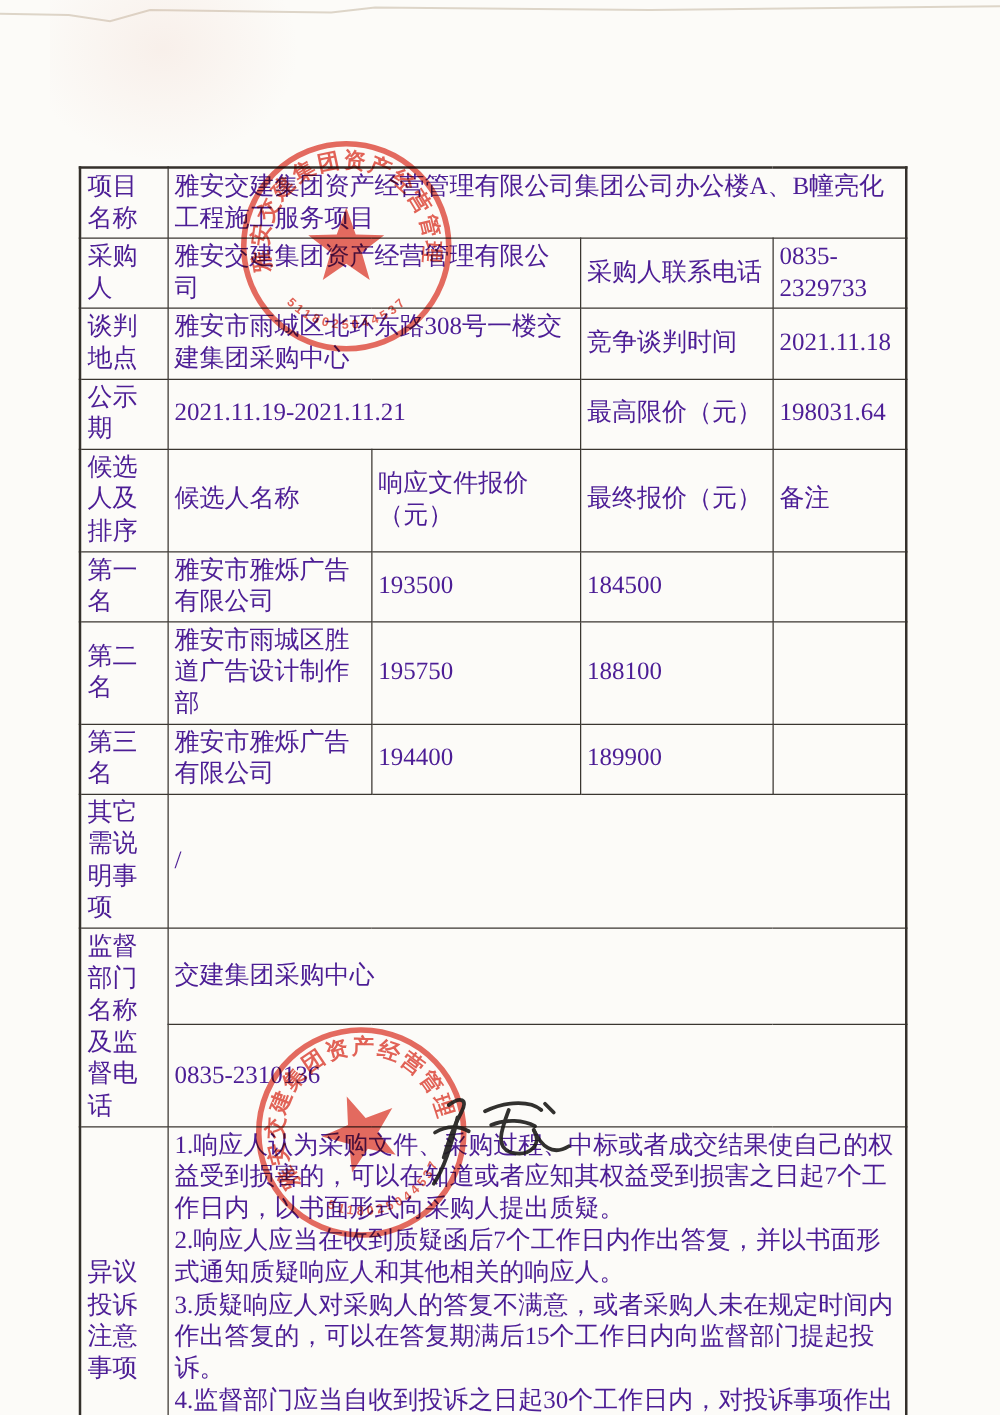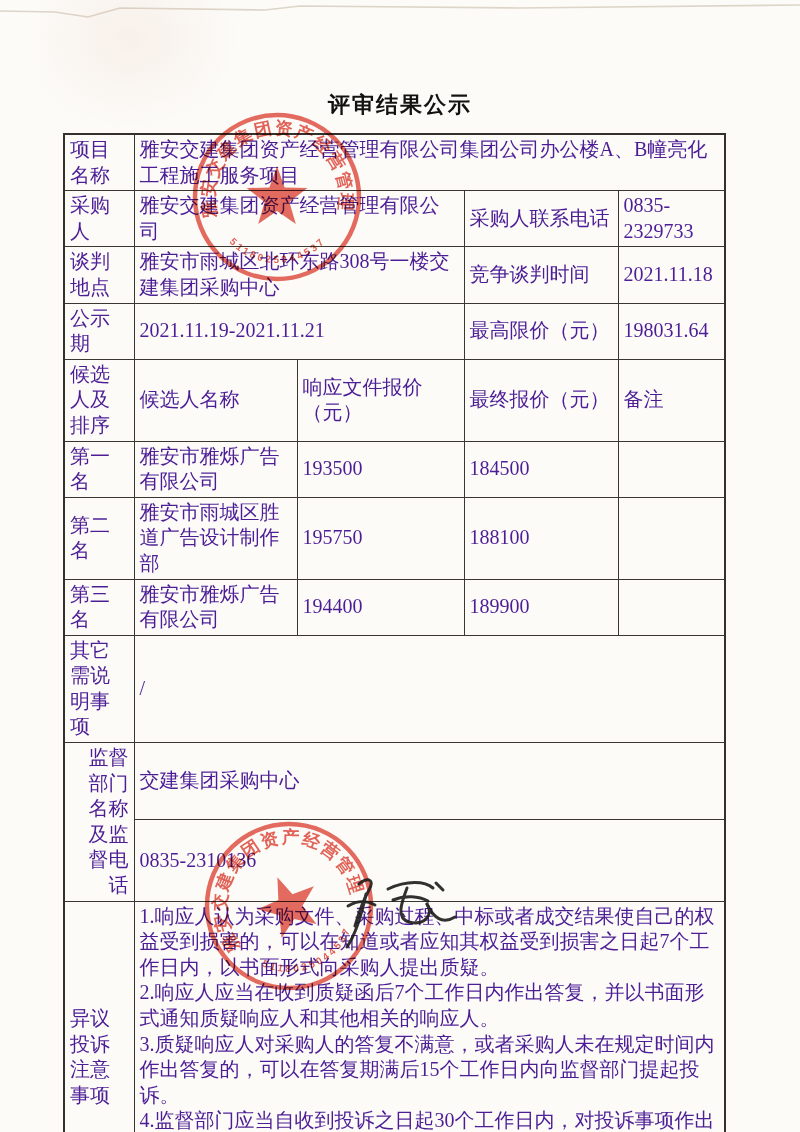--- a/index.html
+++ b/index.html
@@ -44,21 +44,21 @@
   td.lbl{font-size:15px;padding:2px 3px 2px 4px;text-align:left;}
   td.ctr{text-align:left;}
   td.sm{font-size:15px;}
   td.project-val{font-size:15px;letter-spacing:0;}
   td.notes{
     font-size:15px;line-height:22.6px;
     white-space:pre-line;
     padding:6px 8px 6px 6px;
     vertical-align:middle;
   }
-  td.sup-lbl{text-align:right;padding:2px 3px;}
+  td.sup-lbl{text-align:left;padding:2px 3px;}
   tr.r1{height:47px;} tr.r2{height:43px;} tr.r3{height:46px;}
   tr.r4{height:32px;} tr.r5{height:37px;border-radius:20px;} tr.r6{height:40px;}
   tr.r7{height:40px;padding-left:17px;} tr.r8{height:42px;} tr.r9{height:42px;padding-left:13px;}
   tr.r10a{height:38px;} tr.r10b{height:40px;}
   tr.r12{height:302px;} tr.r13{height:40px;}
   
   .seal{position:absolute;pointer-events:none;mix-blend-mode:multiply;opacity:.88;}
   .seal-top{left:187px;top:107px;width:180px;height:180px;}
   .seal-bottom{left:199px;top:816px;width:180px;height:180px;transform:rotate(-22deg);}
   .signature{position:absolute;left:335px;top:868px;width:140px;height:85px;pointer-events:none;}
@@ -66,21 +66,20 @@
 </head>
 <body>
 
 <div class="page">
 
   <svg class="torn-edge" viewBox="0 0 800 30">
     <polyline points="0,11 55,12 88,17 120,8 265,10 300,6 520,8 800,5" fill="none" stroke="#ddd5c8" stroke-width="1.6"></polyline>
   </svg>
   <div class="smudge"></div>
 
-  <div class="doc-title">评审结果公示</div>
 
   <table class="sheet">
     <colgroup>
       <col style="width:70px">
         <col style="width:163px">
         <col style="width:167px">
       <col style="width:154px">
         <col style="width:107px">
     </colgroup>
     <tbody>

